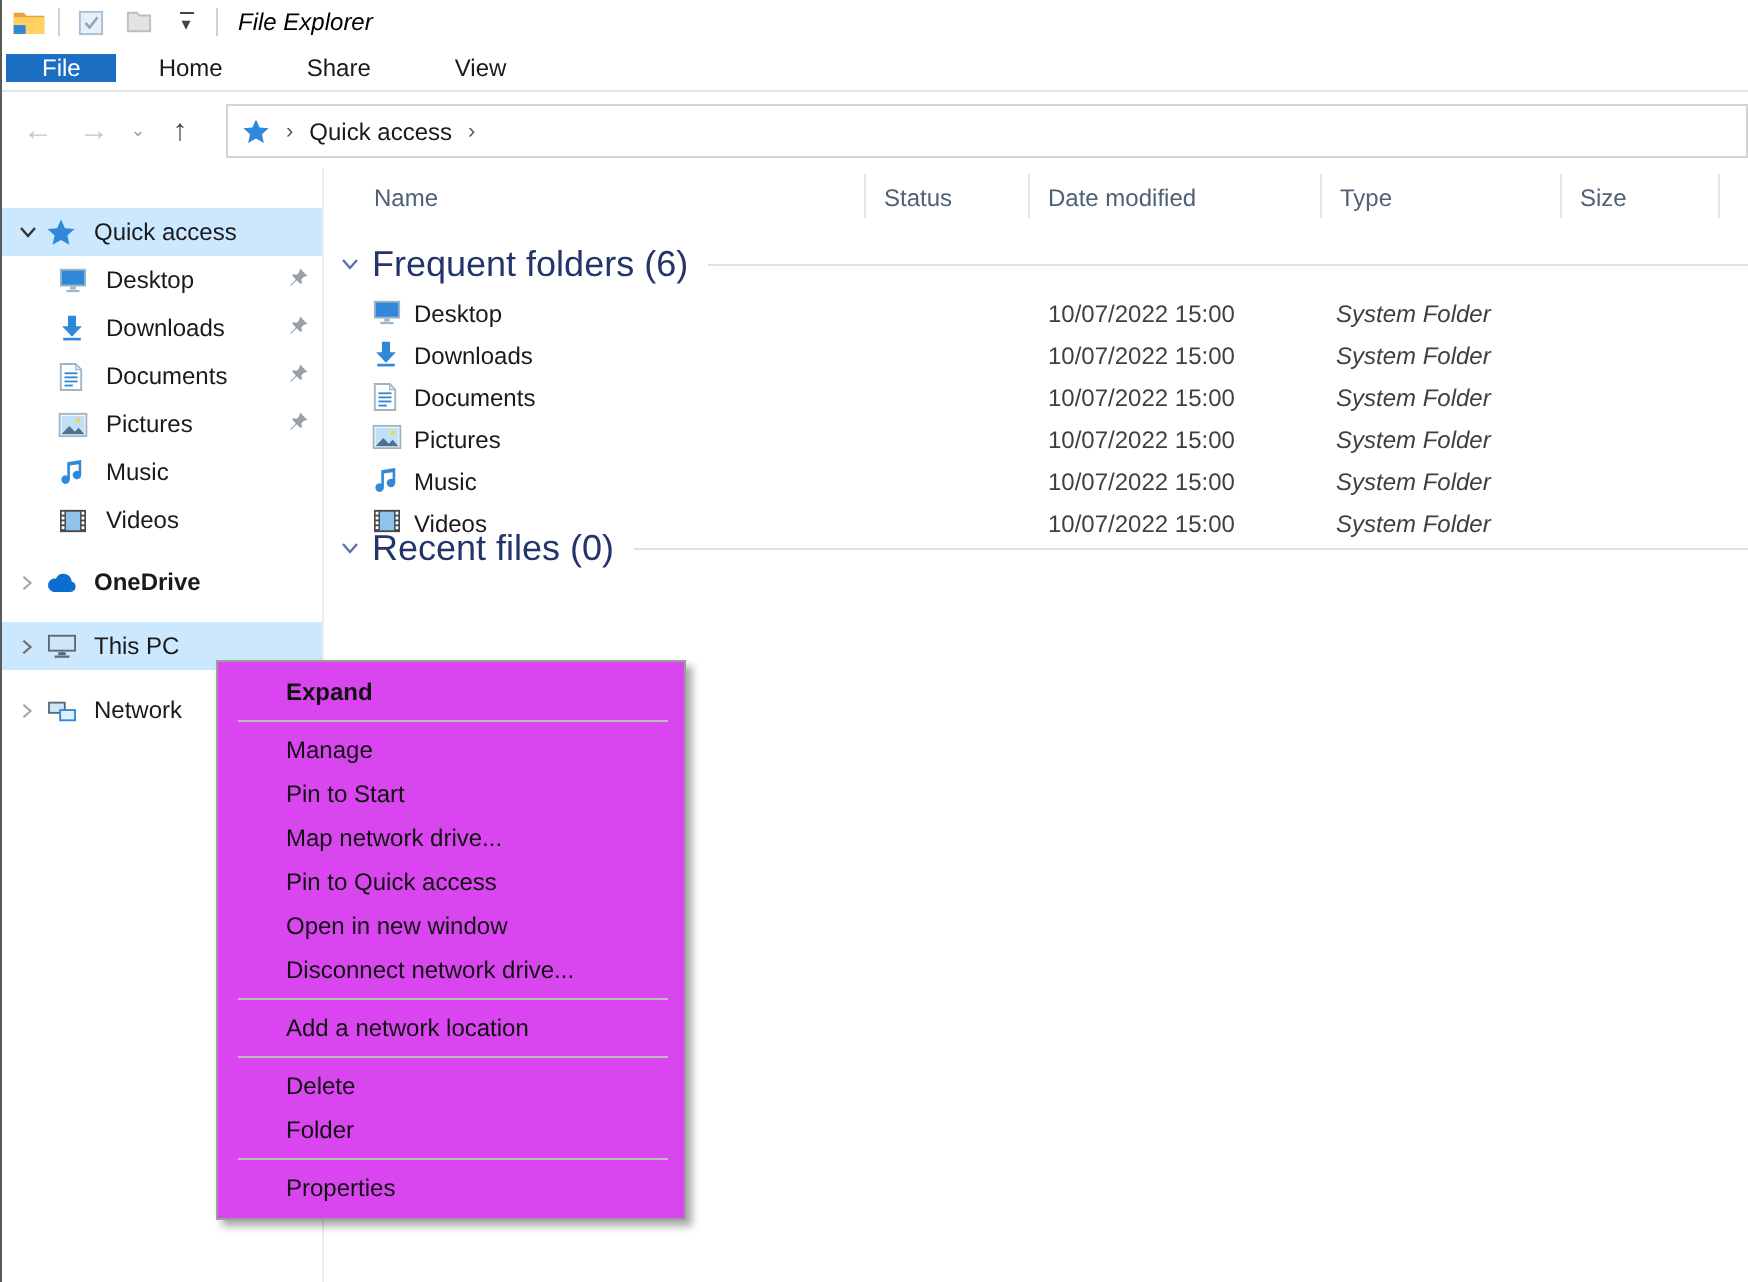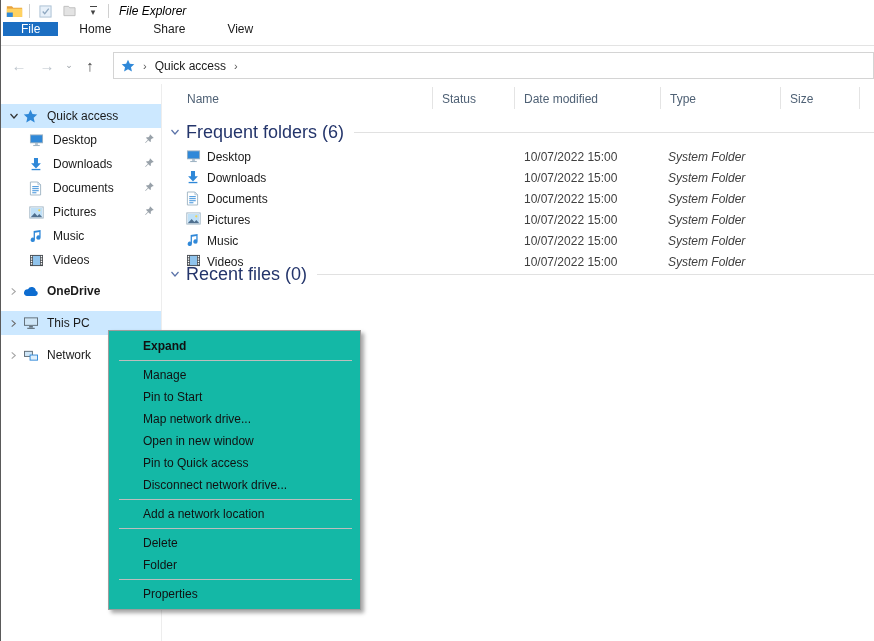--- a/index.html
+++ b/index.html
@@ -9,21 +9,21 @@
     border-left:1px solid #5a5a5a;box-sizing:border-box;
   }
   
   .titlebar{position:absolute;left:0;top:0;right:0;height:22px;display:flex;align-items:center;gap:6px;padding-left:4px;background:#fff;}
   .qat-sep{width:1px;height:14px;background:#d0d0d0;}
   .qat-btn{width:18px;height:16px;display:flex;align-items:center;justify-content:center;}
   .qat-caret{font-size:9px;color:#444;line-height:1;display:flex;flex-direction:column;align-items:center;}
   .qat-caret .bar{width:7px;height:1px;background:#444;margin-bottom:1px;}
   .win-title{margin-left:4px;color:#000;font-style:italic;}
   
-  .tabbar{position:absolute;left:0;top:22px;right:0;height:23px;display:flex;align-items:flex-start;border-bottom:1px solid #e3e3e3;background:#fff;}
+  .tabbar{position:absolute;left:0;top:22px;right:0;height:23px;display:flex;align-items:center;border-bottom:1px solid #e3e3e3;background:#fff;}
   .tab{display:flex;align-items:center;justify-content:center;padding:0 21px;color:#1a1a1a;}
   .tab.active{background:#1b6ec2;color:#fff;margin-left:2px;padding:0 18px;}
   
   .addressbar{position:absolute;left:0;top:46px;right:0;height:38px;background:#fff;border-bottom:1px solid #dcdcdc;}
   .navbtns{position:absolute;left:6px;top:0;height:100%;display:flex;align-items:center;gap:4px;}
   .navbtn{width:24px;text-align:center;font-size:15px;}
   .nav-disabled{color:#bcc4cc;}
   .nav-drop{color:#9aa0a6;font-size:9px;width:12px;}
   .nav-up{color:#4a4a4a;width:22px;}
   .crumbbox{position:absolute;left:112px;top:6px;right:0;height:27px;border:1px solid #d4d4d4;background:#fff;display:flex;align-items:center;padding-left:7px;gap:6px;box-sizing:border-box;}
@@ -44,21 +44,21 @@
   .colhead .vsep{position:absolute;top:3px;width:1px;height:22px;background:#e4e4e4;}
   .group{position:absolute;left:0;right:0;height:20px;display:flex;align-items:center;color:#24356b;font-size:18px;}
   .group .gchev{margin-left:8px;margin-right:6px;display:flex;align-items:center;}
   .group .rule{flex:1;height:1px;background:#e1e1e1;margin:0 0 0 10px;}
   .frow{position:absolute;left:0;right:0;height:21px;}
   .frow .ico{position:absolute;left:24px;top:2px;}
   .frow .nm{position:absolute;left:45px;top:3px;color:#1a1a1a;}
   .frow .dt{position:absolute;left:362px;top:3px;color:#3f3f3f;}
   .frow .tp{position:absolute;left:506px;top:3px;color:#3f3f3f;font-style:italic;}
   
-  .ctxmenu{position:absolute;left:107px;top:330px;width:253px;background:#14b8a6;border:1px solid #9d9d9d;box-shadow:3px 3px 4px rgba(0,0,0,.35);padding:4px 0;box-sizing:border-box;z-index:10;}
+  .ctxmenu{position:absolute;left:107px;top:330px;width:235px;background:#d946ef;border:1px solid #9d9d9d;box-shadow:3px 3px 4px rgba(0,0,0,.35);padding:4px 0;box-sizing:border-box;z-index:10;}
   .mi{height:22px;line-height:22px;padding-left:34px;color:#111;}
   .mi.bold{font-weight:bold;}
   .msep{height:1px;background:#bdbdbd;margin:3px 8px 3px 10px;}
 </style>
 </head>
 <body>
 
 <div class="window">
 
   <div class="titlebar">
@@ -391,22 +391,22 @@
       <span class="rule"></span>
     </div>
   </div>
 
   <div class="ctxmenu">
     <div class="mi bold">Expand</div>
     <div class="msep"></div>
     <div class="mi">Manage</div>
     <div class="mi">Pin to Start</div>
     <div class="mi">Map network drive...</div>
+    <div class="mi">Pin to Quick access</div>
     <div class="mi">Open in new window</div>
-    <div class="mi">Pin to Quick access</div>
     <div class="mi">Disconnect network drive...</div>
     <div class="msep"></div>
     <div class="mi">Add a network location</div>
     <div class="msep"></div>
     <div class="mi">Delete</div>
     <div class="mi">Folder</div>
     <div class="msep"></div>
     <div class="mi">Properties</div>
   </div>
 

